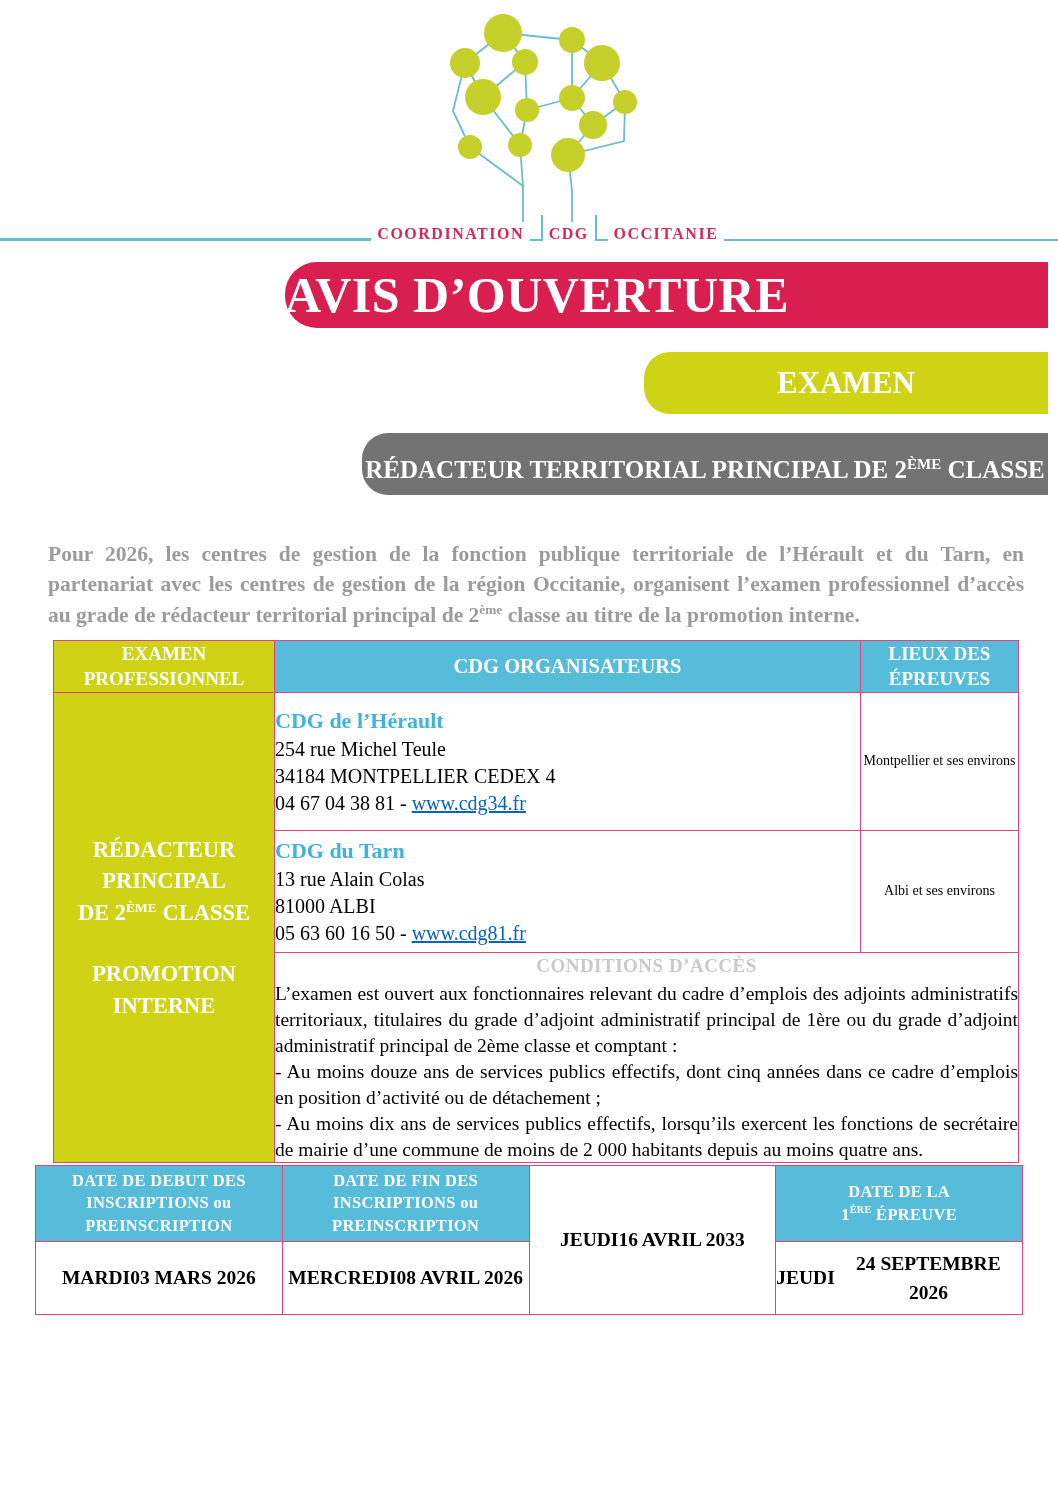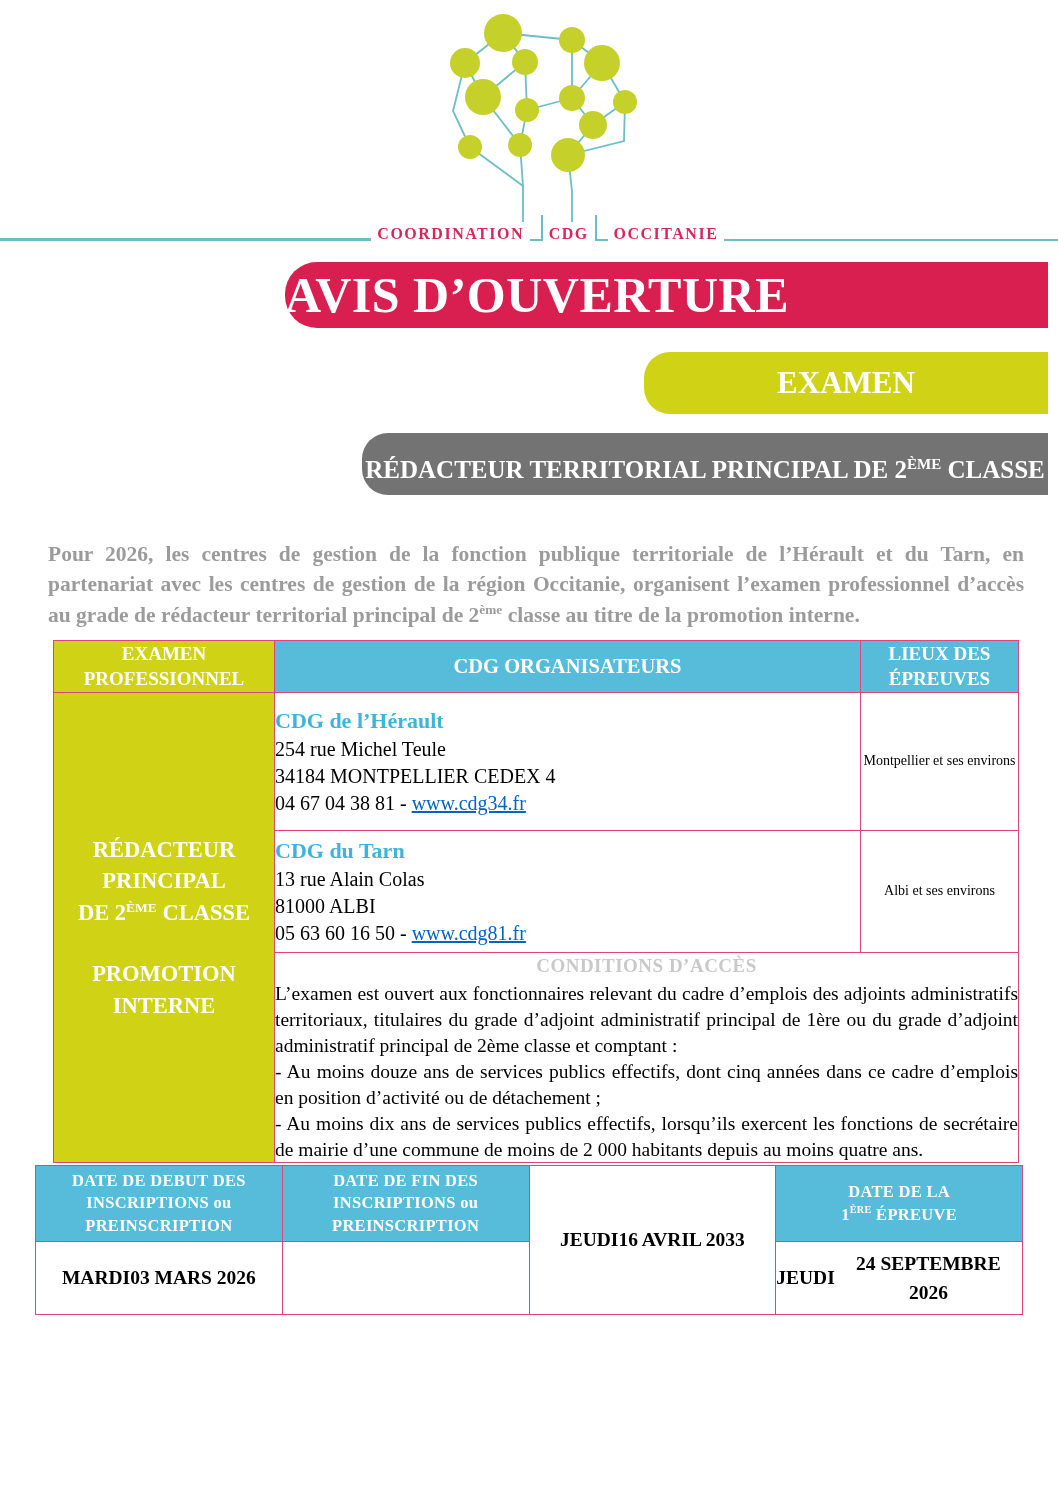--- a/index.html
+++ b/index.html
@@ -218,20 +218,24 @@
         <div>MARDI</div>
         <div>03 MARS 2026</div>
       </div>
     </div>
     <div class="dates-col">
       <div class="dates-head">
         <div>DATE DE FIN DES</div>
         <div>INSCRIPTIONS ou</div>
         <div>PREINSCRIPTION</div>
       </div>
+      <div class="dates-val">
+        <div>MERCREDI</div>
+        <div>08 AVRIL 2026</div>
+      </div>
     </div>
     <div class="dates-col">
       <div class="dates-val">
         <div>JEUDI</div>
         <div>16 AVRIL 2033</div>
       </div>
     </div>
     <div class="dates-col">
       <div class="dates-head">
         <div>DATE DE LA</div>

